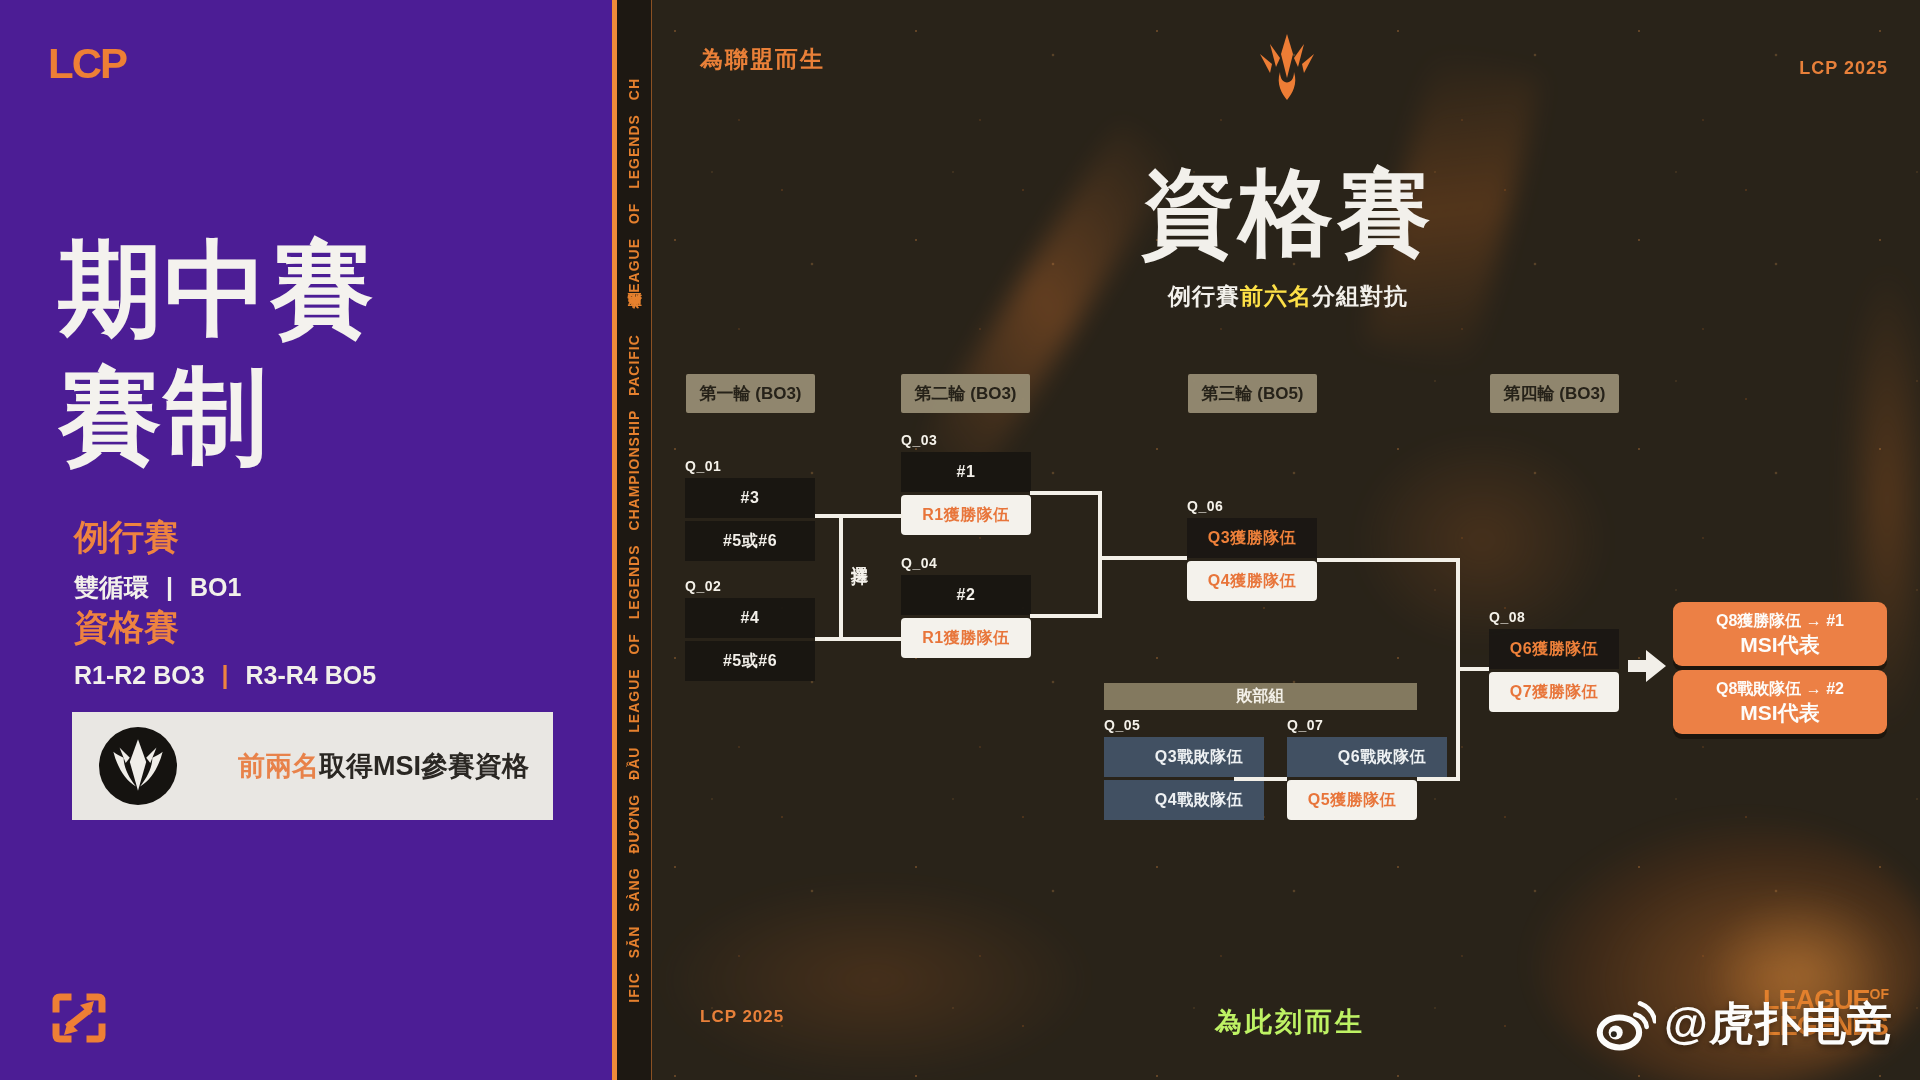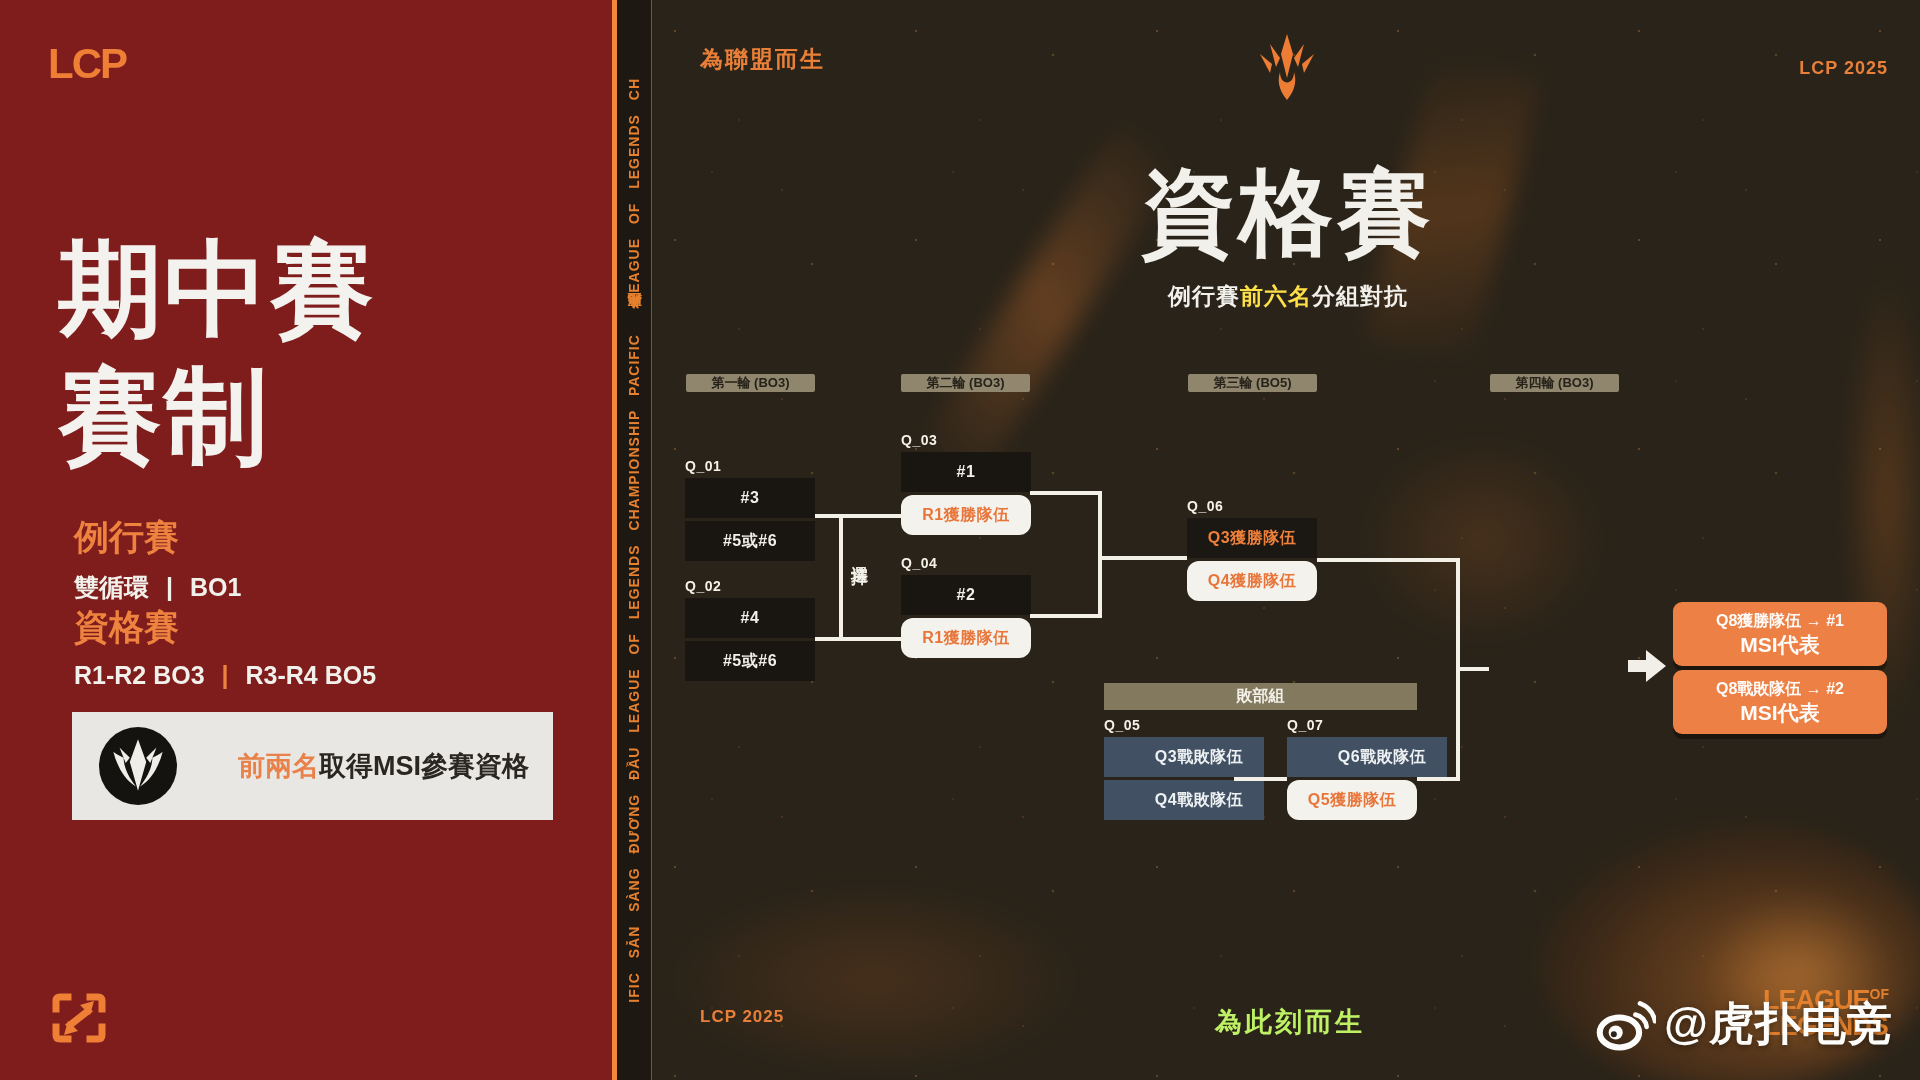--- a/index.html
+++ b/index.html
@@ -1,20 +1,20 @@
 <!DOCTYPE html>
 <html><head>
 <meta charset="utf-8">
 <style>
   html,body{margin:0;padding:0;background:#111;}
   #app{position:relative;width:1920px;height:1080px;overflow:hidden;
        font-family:"Liberation Sans","DejaVu Sans",sans-serif;}
 
   
-  .left-panel{position:absolute;left:0;top:0;width:612px;height:1080px;background:#7f1d1d;}
+  .left-panel{position:absolute;left:0;top:0;width:612px;height:1080px;background:#4c1d95;}
   .lcp-logo{position:absolute;left:48px;top:40px;font-size:42px;font-weight:900;
             letter-spacing:-2px;color:#ee7f35;}
   .big-title{position:absolute;left:58px;top:226px;color:#f4f2ee;font-weight:800;
              font-size:104px;line-height:1.22;letter-spacing:2px;}
   .lp-section{position:absolute;left:74px;}
   .lp-heading{font-size:35px;font-weight:800;color:#ee8340;margin-bottom:10px;}
   .lp-detail{font-size:25px;font-weight:700;color:#f2f0ea;}
   .lp-detail .sep{margin:0 10px;}
   .sep-white{color:#f2f0ea;}
   .sep-orange{color:#ee8340;}
@@ -47,31 +47,31 @@
   .content{position:absolute;left:0;top:0;width:100%;height:100%;z-index:3;}
 
   .tagline-top{position:absolute;left:48px;top:44px;font-size:23px;font-weight:800;color:#ea8038;letter-spacing:2px;}
   .edition-top{position:absolute;right:32px;top:58px;font-size:18px;font-weight:700;color:#e8803a;letter-spacing:1px;}
   .flame-icon{position:absolute;left:606px;top:34px;}
   .main-title{position:absolute;left:386px;top:150px;width:500px;text-align:center;
               font-size:94px;font-weight:800;color:#f2f0eb;letter-spacing:4px;}
   .subtitle{position:absolute;left:386px;top:281px;width:500px;text-align:center;
             font-size:23px;font-weight:800;color:#f2f0eb;letter-spacing:1px;}
   .subtitle .hl{color:#fde047;}
-  .round-h{position:absolute;width:129px;height:18px;background:rgba(150,140,115,.95);color:#262219;
-           font-weight:700;font-size:13px;display:flex;align-items:center;justify-content:center;border-radius:2px;}
+  .round-h{position:absolute;width:129px;height:39px;background:rgba(150,140,115,.95);color:#262219;
+           font-weight:700;font-size:17px;display:flex;align-items:center;justify-content:center;border-radius:2px;}
   .losers-h{position:absolute;left:452px;top:683px;width:313px;height:27px;background:rgba(136,126,99,.95);
             color:#f3f0e8;font-weight:700;font-size:16px;display:flex;align-items:center;justify-content:center;}
   .match{position:absolute;}
   .match-id{font-size:14px;line-height:14px;font-weight:700;color:#f5f2ea;margin-bottom:5px;letter-spacing:.5px;}
   .slot{width:130px;height:40px;margin-bottom:3px;display:flex;align-items:center;justify-content:center;
         font-weight:700;font-size:16px;letter-spacing:.5px;}
   .slot.dark{background:rgba(24,21,17,.93);color:#f2efe9;}
   .slot.dark-o{background:rgba(26,23,19,.95);color:#ef813a;}
-  .slot.white-o{background:#f4f2ec;color:#e8753a;border-radius:12px;}
+  .slot.white-o{background:#f4f2ec;color:#e8753a;border-radius:4px;}
   .slot.slate{background:#415062;color:#eef1f3;padding-left:30px;}
   .line{position:absolute;background:#f3f0e8;z-index:2;}
   .choose-label{position:absolute;left:846px;top:552px;writing-mode:vertical-rl;font-size:17px;
                 font-weight:800;color:#f4f1ea;letter-spacing:3px;z-index:3;}
   .arrow-icon{position:absolute;left:1628px;top:646px;z-index:3;}
   .result-box{position:absolute;left:1673px;width:214px;height:64px;background:#ec8045;border-radius:9px;
               box-shadow:0 5px 0 rgba(18,12,6,.55);display:flex;flex-direction:column;align-items:center;
               justify-content:center;color:#fdfcfa;font-weight:800;z-index:3;}
   .result-box .l1{font-size:16px;line-height:1.35;}
   .result-box .l2{font-size:21px;line-height:1.3;}
@@ -216,20 +216,25 @@
         <div class="match-id">Q_05</div>
         <div class="slot slate">Q3戰敗隊伍</div>
         <div class="slot slate">Q4戰敗隊伍</div>
       </div>
       <div class="match" style="left:635px;top:718px">
         <div class="match-id">Q_07</div>
         <div class="slot slate">Q6戰敗隊伍</div>
         <div class="slot white-o">Q5獲勝隊伍</div>
       </div>
 
+      <div class="match" style="left:837px;top:610px">
+        <div class="match-id">Q_08</div>
+        <div class="slot dark-o">Q6獲勝隊伍</div>
+        <div class="slot white-o">Q7獲勝隊伍</div>
+      </div>
 
       <div class="line" style="left:163px;top:514px;width:88px;height:4px"></div>
       <div class="line" style="left:163px;top:637px;width:88px;height:4px"></div>
       <div class="line" style="left:187px;top:514px;width:4px;height:127px"></div>
       <div class="choose-label" style="left:196px;top:552px">選擇</div>
       <div class="line" style="left:378px;top:491px;width:70px;height:4px"></div>
       <div class="line" style="left:378px;top:614px;width:70px;height:4px"></div>
       <div class="line" style="left:446px;top:491px;width:4px;height:127px"></div>
       <div class="line" style="left:446px;top:556px;width:89px;height:4px"></div>
       <div class="line" style="left:665px;top:558px;width:143px;height:4px"></div>

